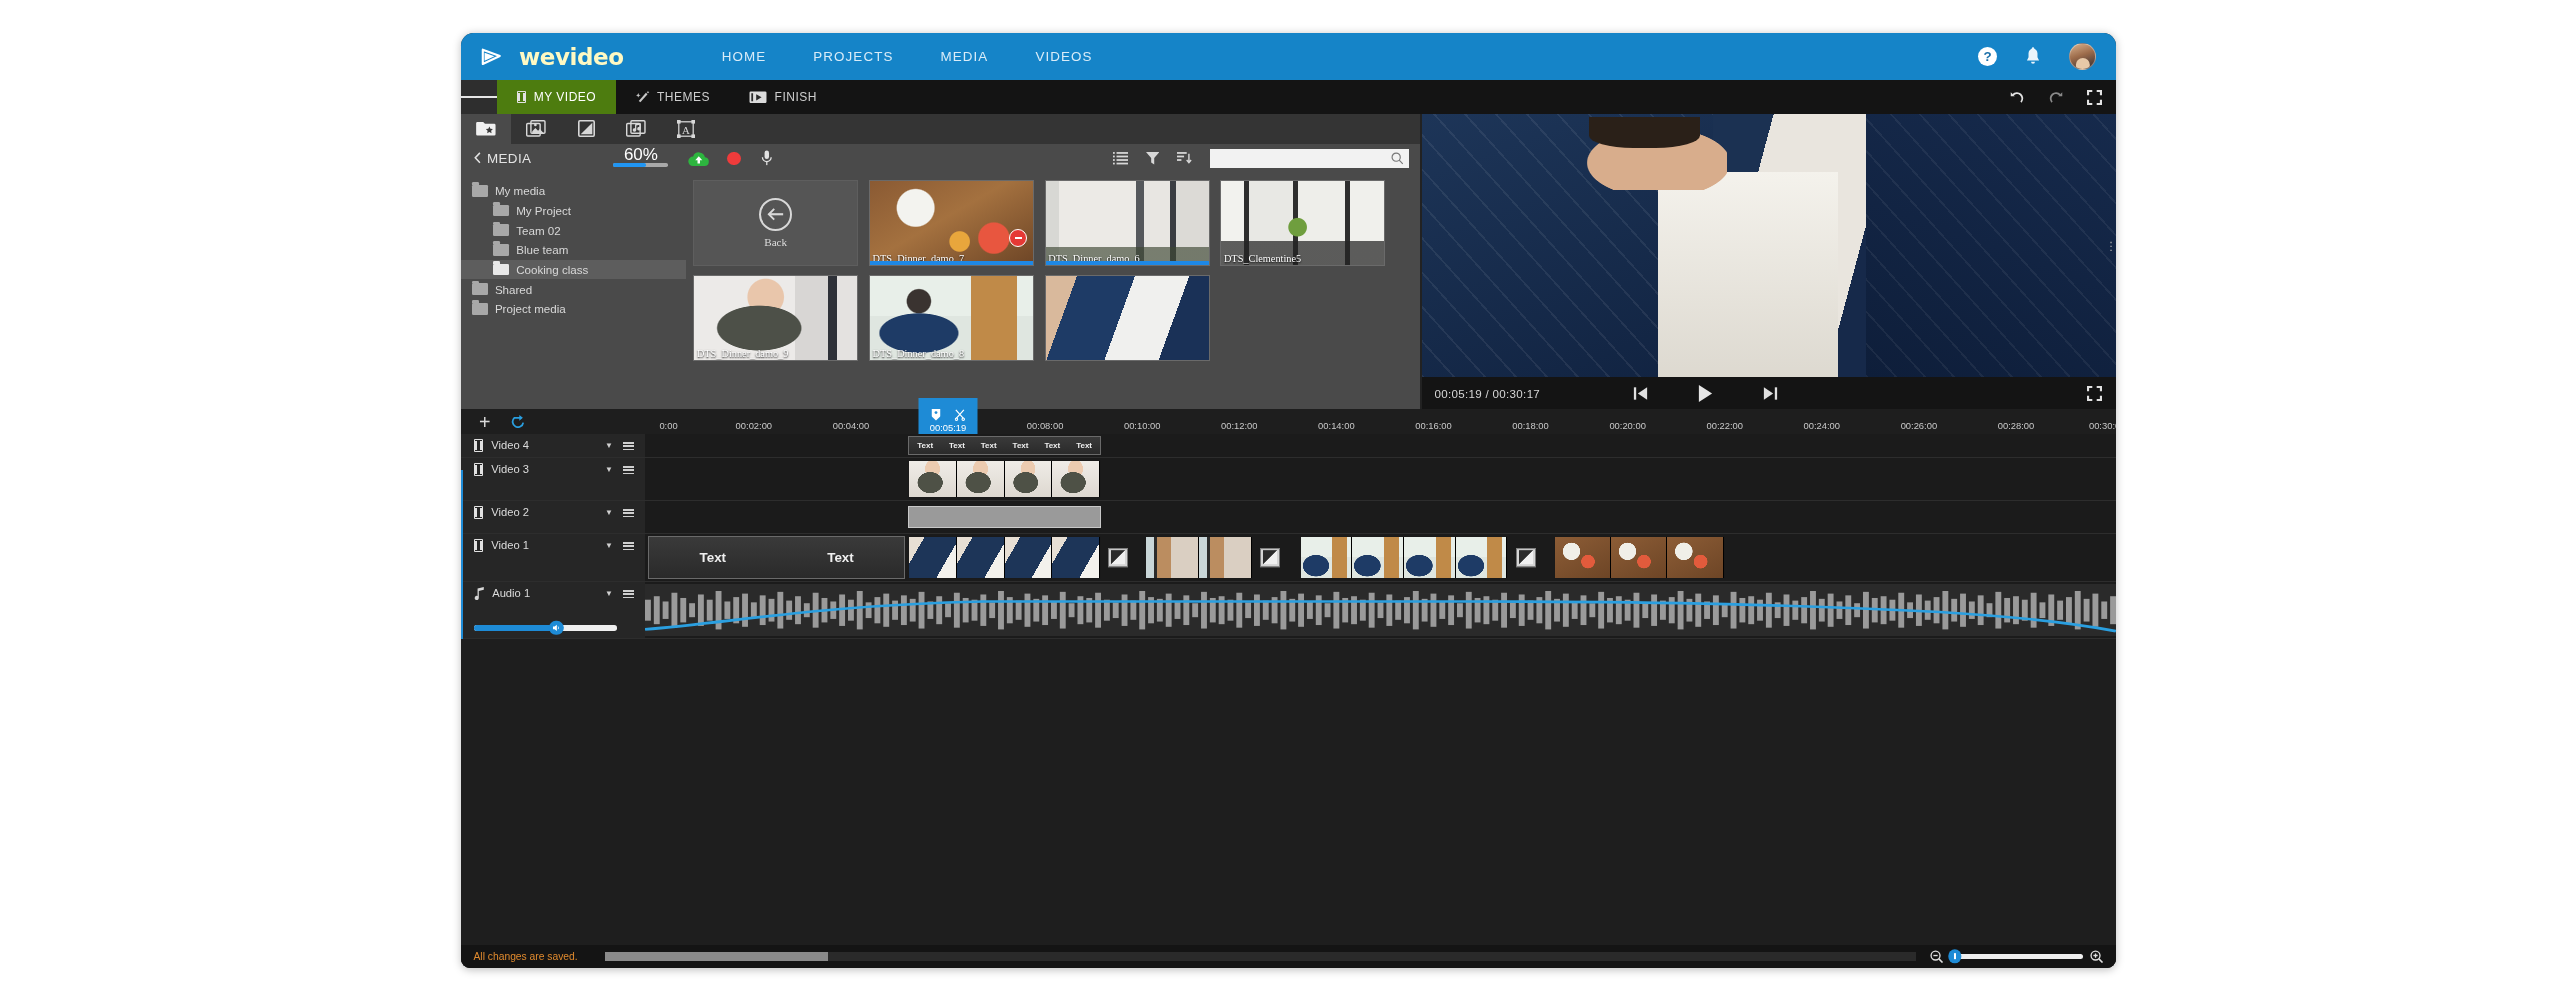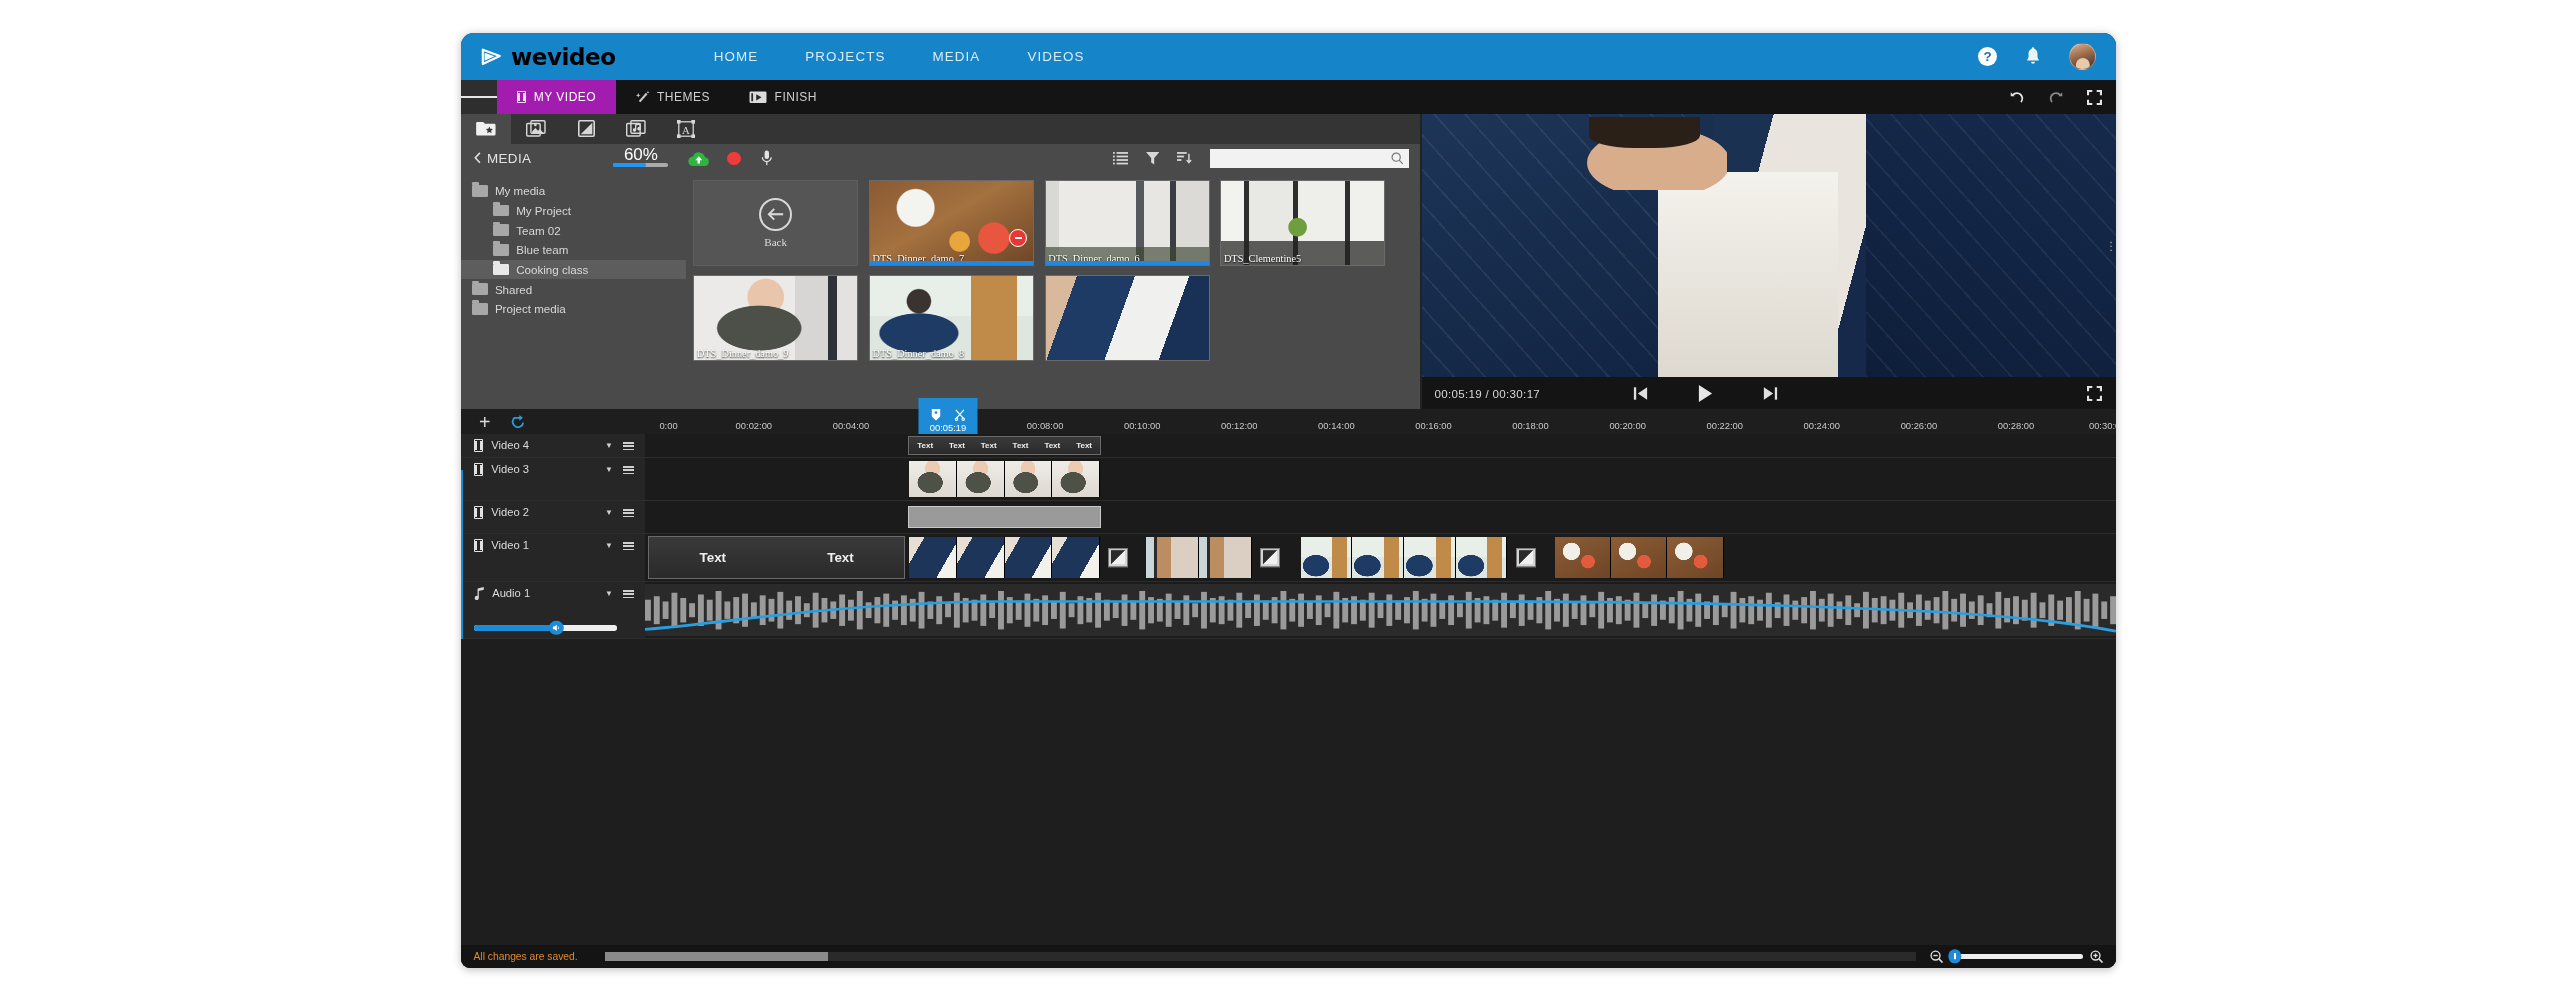--- a/index.html
+++ b/index.html
@@ -24,22 +24,22 @@
     height: 47px; background: #1584c8;
     display: flex; align-items: center;
     position: relative;
   }
   .logo { display: flex; align-items: center; margin-left: 19.7px; }
   .logo-mark {
     width: 23px; height: 23px; margin-right: 7.2px;
     display: flex; align-items: center; justify-content: center;
   }
   .logo-text {
-    color: #000000; font-size: 23px; font-weight: bold;
-    letter-spacing: -0.4px; font-family: "DejaVu Sans", sans-serif;
+    color: #fef9c3; font-size: 23px; font-weight: bold;
+    letter-spacing: -0.4px; font-family: "DejaVu Sans", sans-serif; margin-left: 8px;
   }
   .topnav-links { display: flex; margin-left: 98px; gap: 47px; }
   .topnav-links a {
     color: #d9ecf8; font-size: 13.4px; letter-spacing: 1.1px;
     text-decoration: none; font-weight: 400;
   }
   .topnav-right {
     position: absolute; right: 19.7px; top: 0; height: 47px;
     display: flex; align-items: center; gap: 27px;
   }
@@ -71,21 +71,21 @@
     width: 36px; display:flex; align-items:center; justify-content:center;
     background: #2e2e2e;
   }
   .hamburger span {
     display:block; width:15px; height:1.8px; background:#e6e6e6; margin:1.8px 0;
   }
   .edtab {
     display:flex; align-items:center; gap:7.2px;
     padding: 0 19.7px; color:#cfcfcf; font-size:12px; letter-spacing:0.5px;
   }
-  .edtab.active { background:#a21caf; color:#fff; }
+  .edtab.active { background:#4d7c0f; color:#fff; }
   .edbar-right {
     position:absolute; right:14.3px; top:0; height:34px;
     display:flex; align-items:center; gap:23px;
   }
 
   
   .ico { display:inline-block; line-height:0; }
   .film-ico {
     width:9.8px; height:12.5px; border:1.4px solid #e2e2e2; border-radius:0.9px;
     position:relative;

